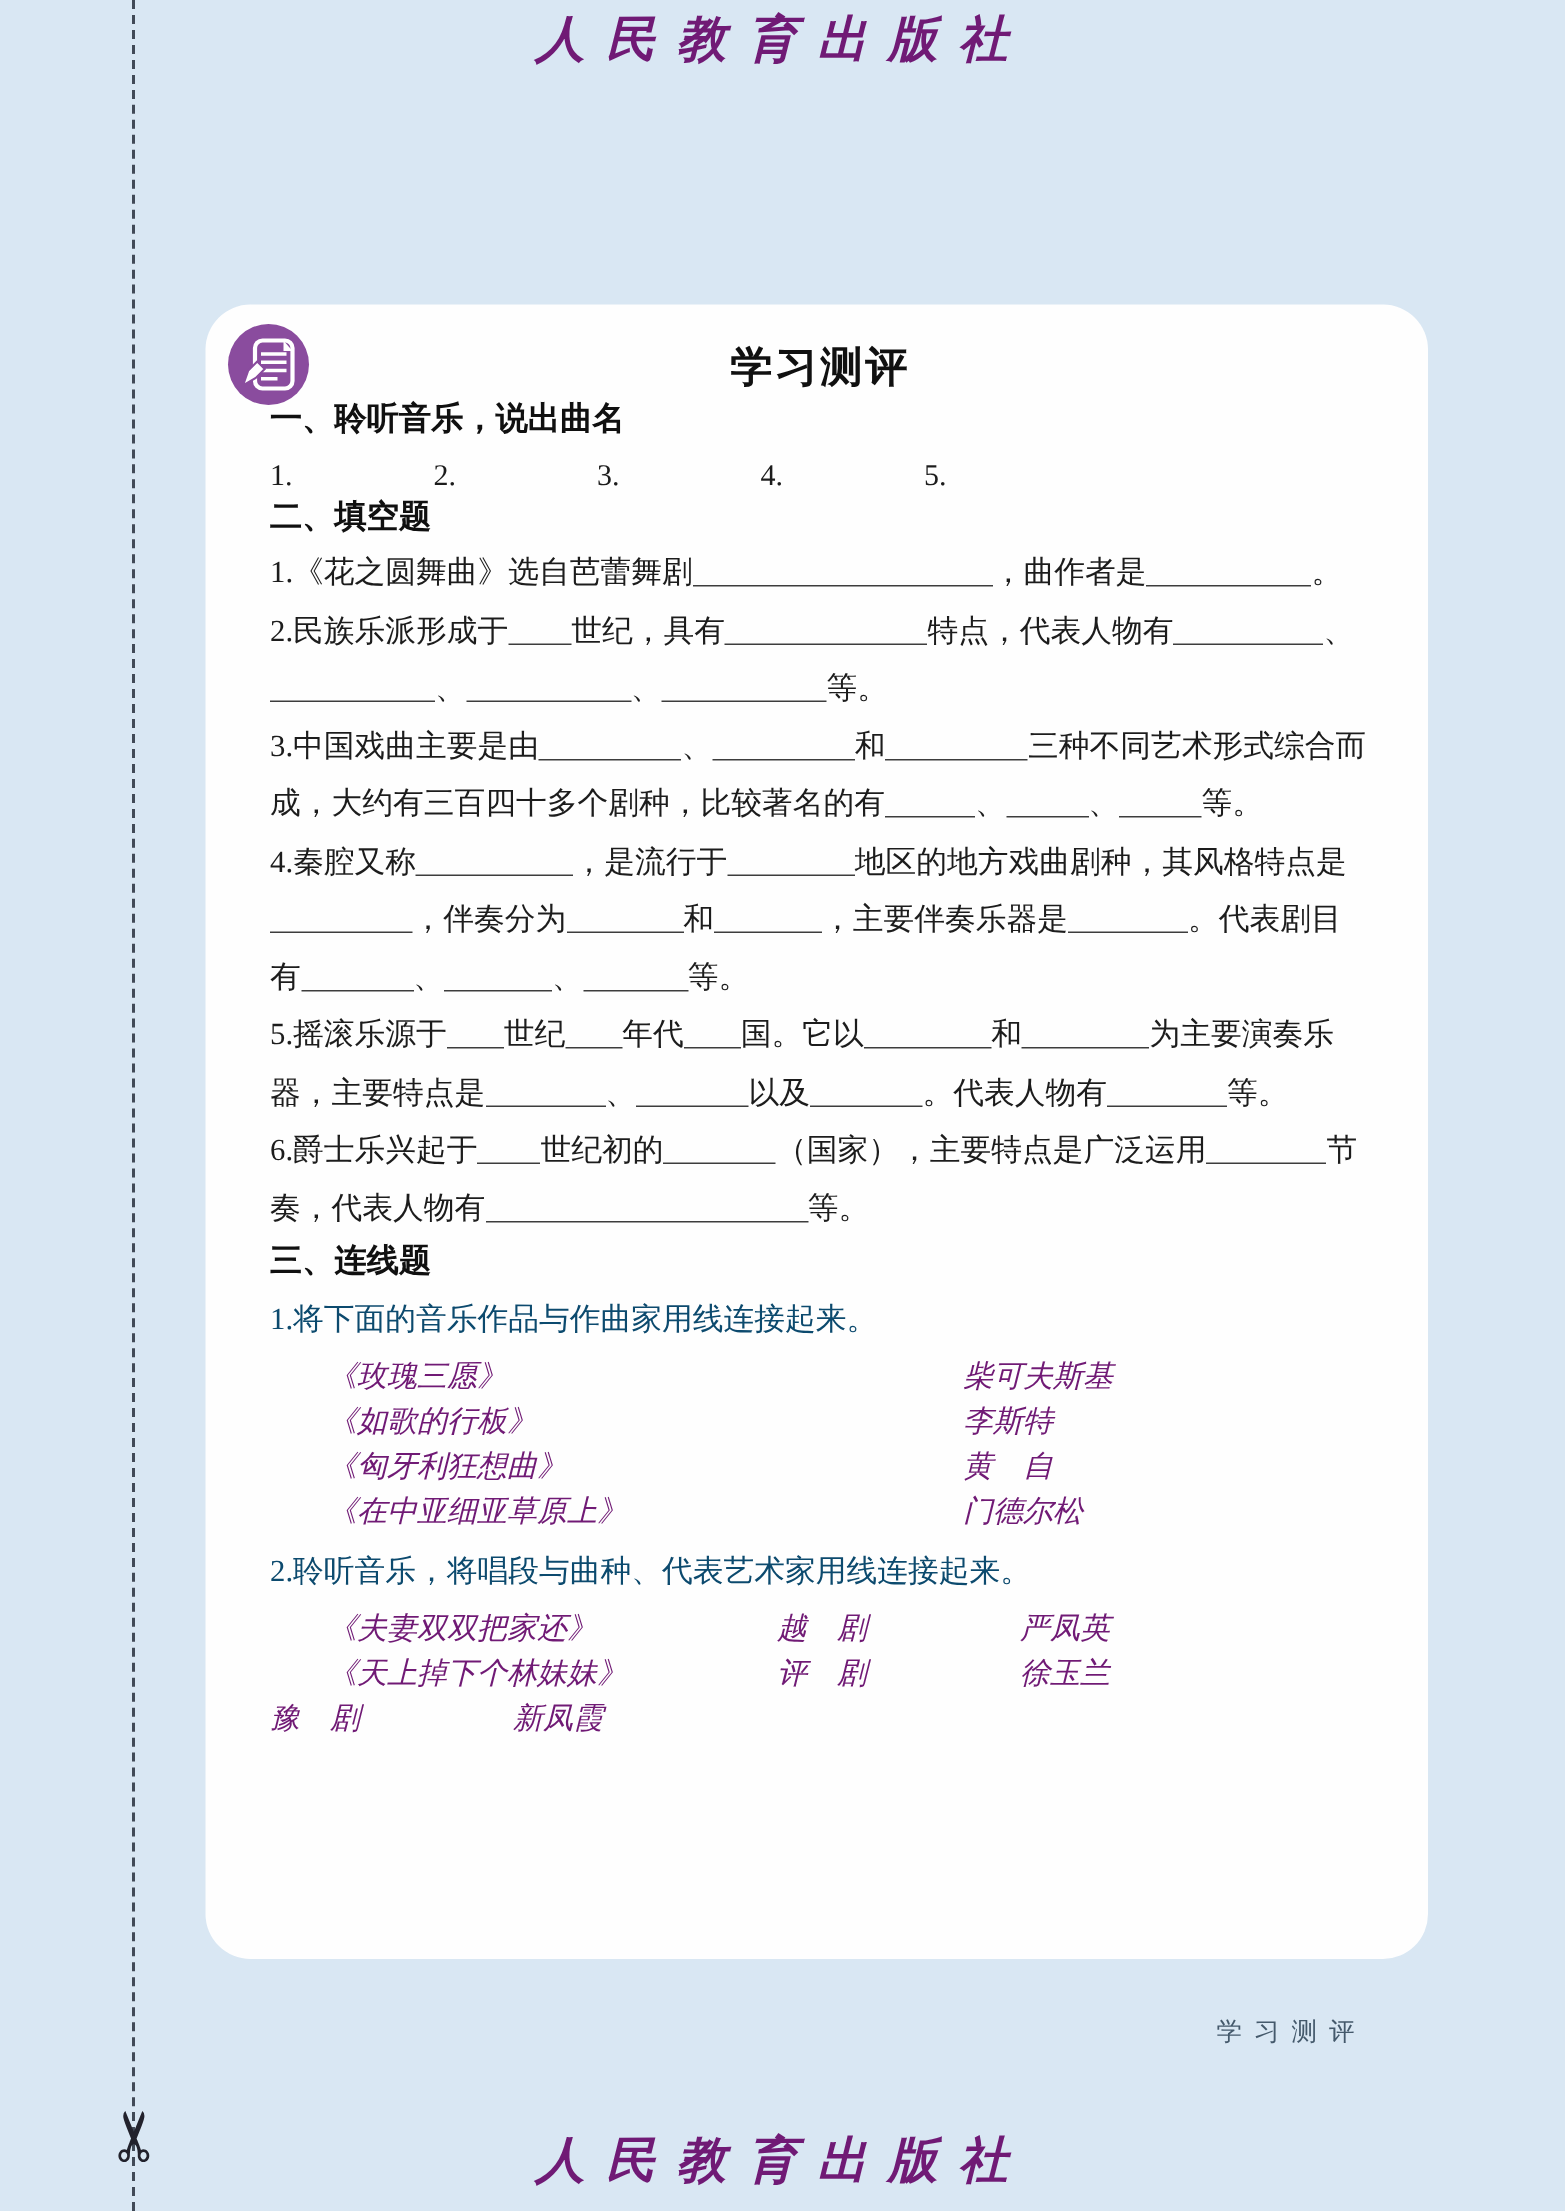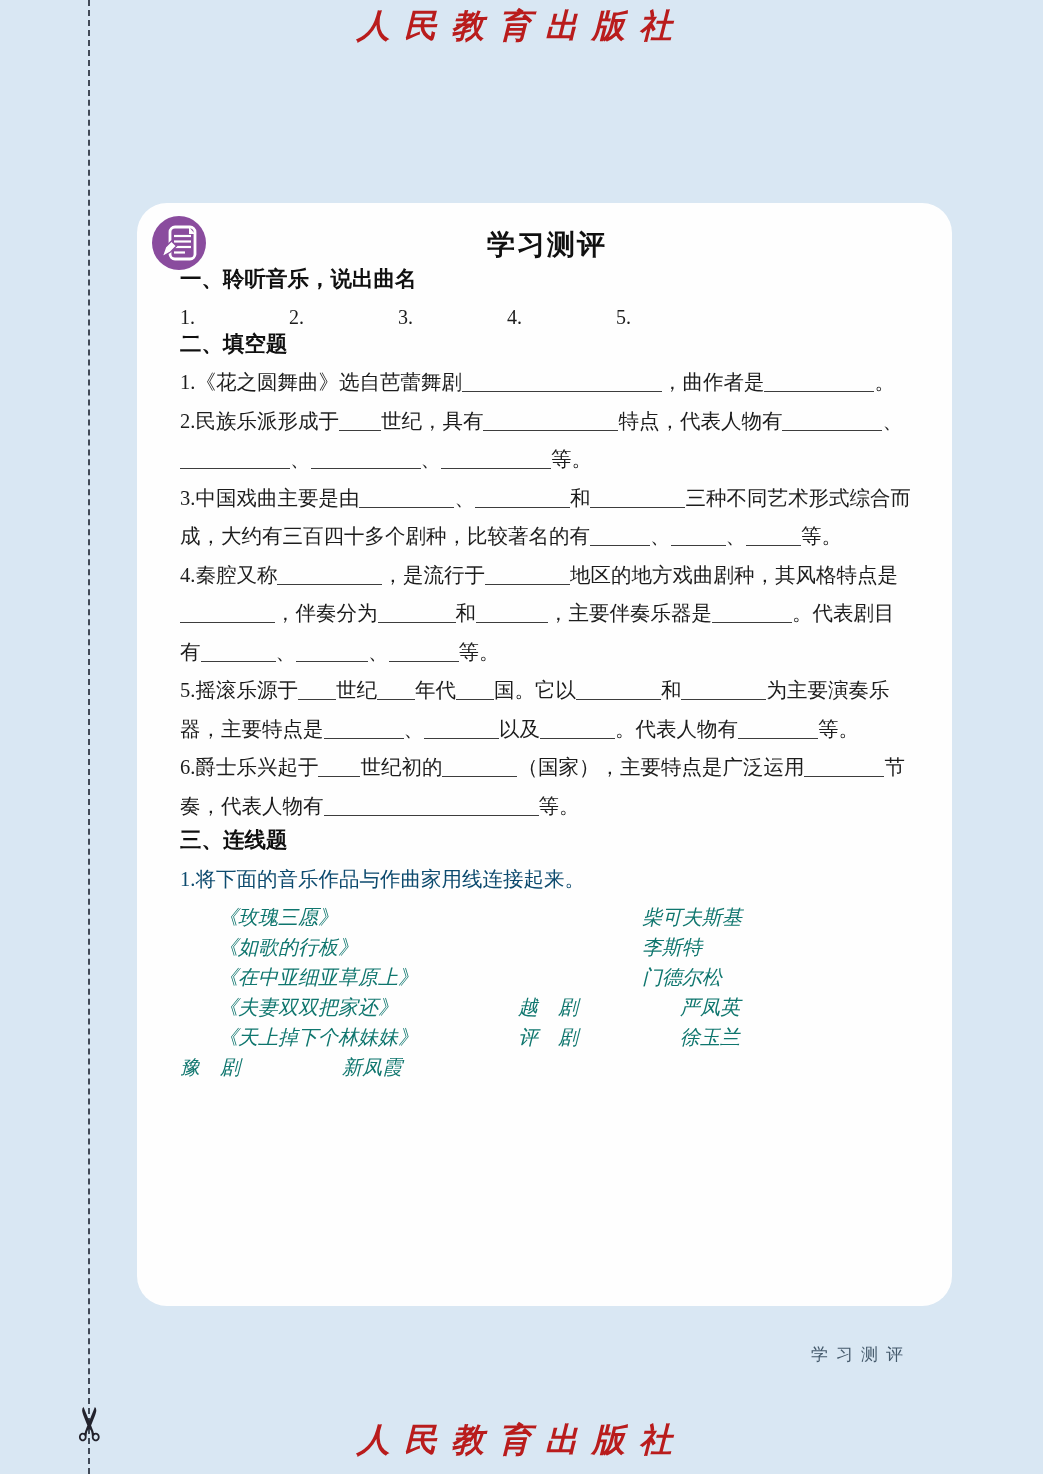--- a/index.html
+++ b/index.html
@@ -13,21 +13,21 @@
     border-left:2px dashed #414a57;
   }
   .scissors {
     position:absolute; left:64px; top:1398px; width:52px; height:52px;
     font-size:46px; line-height:52px; text-align:center; color:#22222c;
     transform:rotate(-90deg);
     font-family:"DejaVu Sans", sans-serif;
   }
   .logo {
     position:absolute; left:0; width:100%; text-align:center;
-    color:#b91c1c; font-weight:bold; font-style:italic;
+    color:#701a75; font-weight:bold; font-style:italic;
     font-size:33px; letter-spacing:14px;
     font-family:"DejaVu Serif", serif;
   }
   .logo.top { top:4px; }
   .logo.bottom { top:1418px; }
 
   .card {
     position:absolute; left:137px; top:203px; width:815px; height:1103px;
     background:#fefefe; border-radius:30px; box-sizing:border-box;
     padding:0 38px 0 43px;
@@ -49,21 +49,21 @@
   .q-line { margin:0; font-size:20.5px; line-height:38.5px; color:#1c1c1c;font-family:Liberation Serif, serif; }
   .blank {
     display:inline-block; height:3px; position:relative; top:3px;
     border-bottom:1.6px solid #3d3d3d;
   }
   .sec3 { margin-top:9px; }
   .match-label { margin:11px 0 9px; font-size:20.5px; color:#0c4a6e; }
   .match-list { }
   .match-row {
     display:flex; align-items:center; height:30px;
-    font-size:20px; font-style:italic; color:#0f766e;
+    font-size:20px; font-style:italic; color:#701a75;
     font-family:"DejaVu Serif", serif;
   }
   .match-row .c1 { width:462px; padding-left:38px; box-sizing:border-box; }
   .match-row.three .c1 { width:338px; }
   .match-row .c2 { width:162px; }
   .match-row .c3 { }
   .footer-label {
     position:absolute; top:1343px; right:132px;
     font-size:17px; letter-spacing:8px; color:#44596b;
     font-family:"DejaVu Serif", serif;
@@ -121,25 +121,30 @@
     <div class="match-list">
         <div class="match-row">
           <span class="c1">《玫瑰三愿》</span>
           <span class="c2">柴可夫斯基</span>
         </div>
         <div class="match-row">
           <span class="c1">《如歌的行板》</span>
           <span class="c2">李斯特</span>
         </div>
         <div class="match-row">
+          <span class="c1">《匈牙利狂想曲》</span>
+          <span class="c2">黄　自</span>
+        </div>
+        <div class="match-row">
           <span class="c1">《在中亚细亚草原上》</span>
           <span class="c2">门德尔松</span>
         </div>
       </div>
 
+    <p class="match-label">2.聆听音乐，将唱段与曲种、代表艺术家用线连接起来。</p>
     <div class="match-list">
         <div class="match-row three">
           <span class="c1">《夫妻双双把家还》</span>
           <span class="c2">越　剧</span>
           <span class="c3">严凤英</span>
         </div>
         <div class="match-row three">
           <span class="c1">《天上掉下个林妹妹》</span>
           <span class="c2">评　剧</span>
           <span class="c3">徐玉兰</span>

